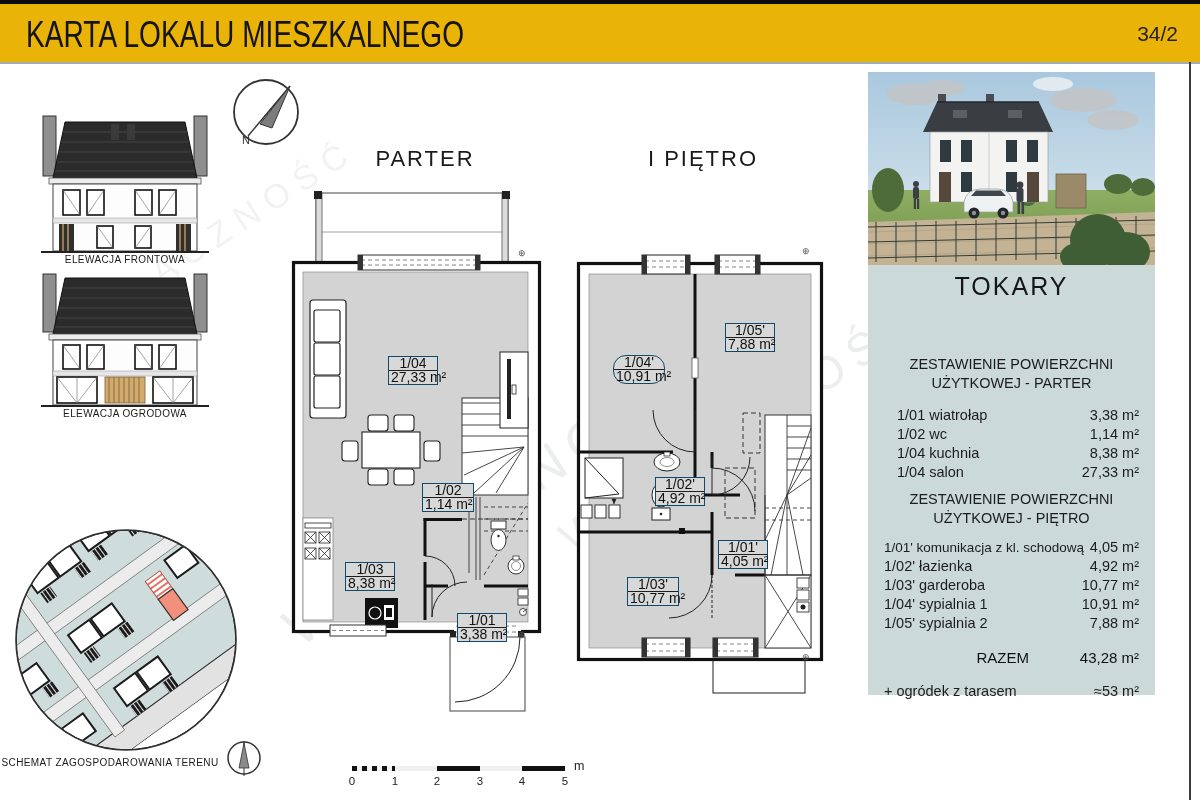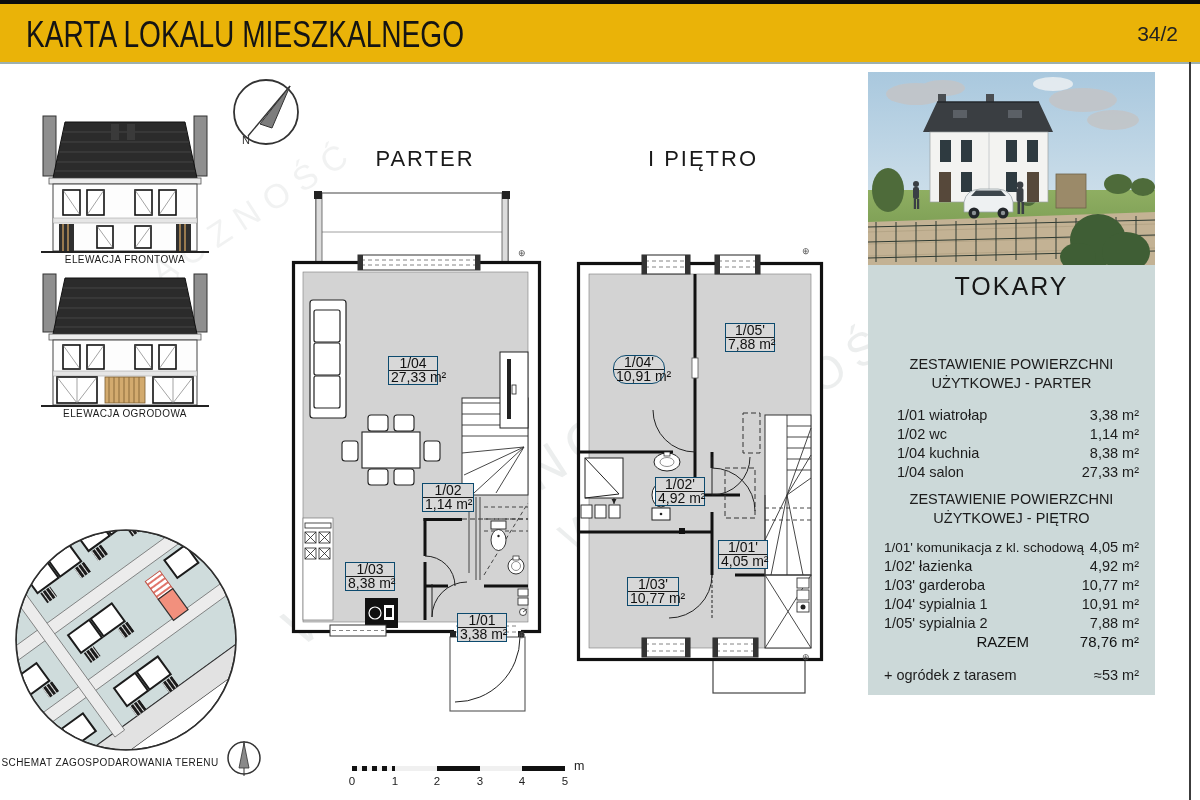--- a/index.html
+++ b/index.html
@@ -703,23 +703,23 @@
       <div class="t-row">
         <span class="t-label">1/04' sypialnia 1</span>
         <span class="t-value">10,91 m²</span>
       </div>
       <div class="t-row">
         <span class="t-label">1/05' sypialnia 2</span>
         <span class="t-value">7,88 m²</span>
       </div>
     </div>
 
-    <div class="t-rows total-row" style="">
+    <div class="t-rows total-row" style="margin-top:16px;">
       <span class="t-label">RAZEM</span>
-      <span class="t-value">78,76 m²</span>
+      <span class="t-value">43,28 m²</span>
     </div>
     <div class="t-rows t-row" style="margin-top:16px;">
       <span class="t-label">+ ogródek z tarasem</span>
       <span class="t-value">≈53 m²</span>
     </div>
   </div>
 
 </div>
 
 </body></html>

